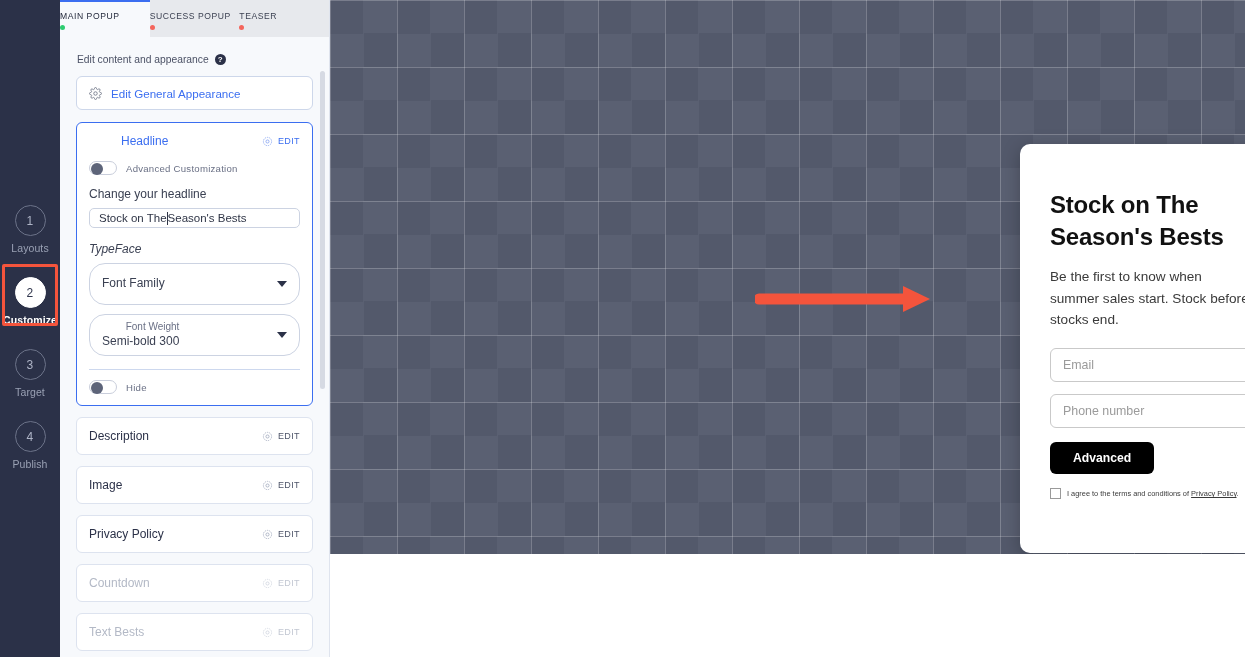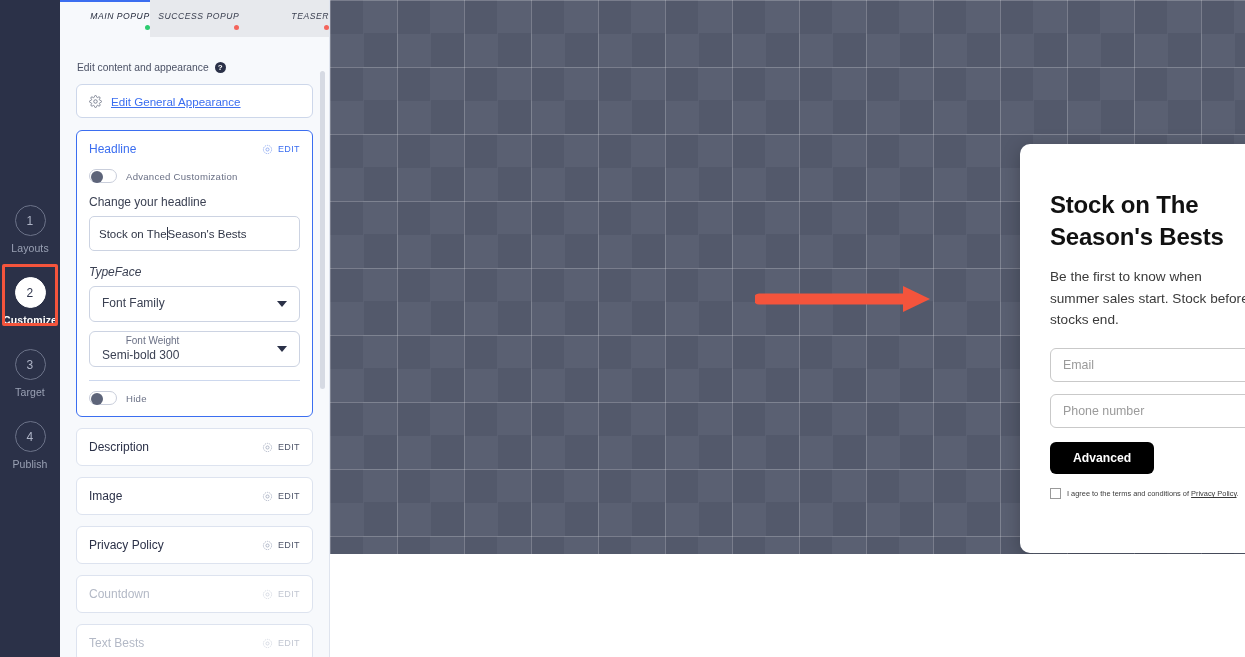--- a/index.html
+++ b/index.html
@@ -42,96 +42,95 @@
   .panel {
     width: 270px; flex: 0 0 270px; height: 657px;
     background: #f7f9fc;
     position: relative;
     display: flex; flex-direction: column;
     border-right: 1px solid #dfe4ee;
   }
   .tabs { display: flex; height: 37px; flex: 0 0 37px; background: #e7e9ed; }
   .tab {
     flex: 1; position: relative;
-    display: flex; flex-direction: column; align-items: flex-end; justify-content: center;
+    display: flex; flex-direction: column; align-items: flex-start; justify-content: center;
     font-size: 8.6px; letter-spacing: .55px; color: #3a3f50;
     background: #e7e9ed; cursor: pointer;
     padding-top: 3px;
-    font-style: italic;
   }
   .tab.active { background: #f7f9fc; color: #242a3c; }
   .tab.active:before {
     content:""; position: absolute; left: 0; right: 0; top: 0; height: 2px; background: #3b6ef0;
   }
   .tab-dot { width: 5px; height: 5px; border-radius: 50%; margin-top: 4px; }
   .dot-green { background: #2ecc71; }
   .dot-red { background: #f4655c; }
 
-  .panel-body { flex: 1; overflow: hidden; position: relative; padding: 8px 16px; }
+  .panel-body { flex: 1; overflow: hidden; position: relative; padding: 0 16px; }
   .panel-scrollbar {
     position: absolute; right: 4px; top: 34px; width: 5px; height: 318px;
     background: #d6dae3; border-radius: 3px;
   }
 
   .section-head {
     display: flex; align-items: center; gap: 6px;
     font-size: 10.3px; color: #4b5165; margin: 17px 0 11px 1px;
   }
   .help-badge {
     width: 11px; height: 11px; border-radius: 50%; background: #2b3148;
     color: #fff; font-size: 8px; display: flex; align-items: center; justify-content: center;
     font-weight: bold;
   }
 
   .gen-appearance {
     height: 34px; border: 1px solid #cdd7ea; border-radius: 6px; background: #ffffff;
     display: flex; align-items: center; gap: 9px; padding: 0 12px;
-    color: #3b6ef0; font-size: 11.6px; cursor: pointer; text-decoration: underline;
+    color: #3b6ef0; font-size: 11.6px; cursor: pointer;
   }
 
   .card {
     background: #ffffff; border: 1px solid #dde3ef; border-radius: 6px;
     margin-top: 11px;
   }
   .card.expanded { border-color: #3b6ef0; margin-top: 12px; }
   .card-row {
     height: 36px; display: flex; align-items: center; justify-content: space-between;
     padding: 0 12px; cursor: pointer;
   }
   .card-title { font-size: 12px; color: #2b3148; }
-  .card.expanded .card-title { color: #3b6ef0; }
+  .card.expanded .card-title { color: #3b6ef0; margin-left: 32px; }
   .card.muted .card-title { color: #b3b9c6; }
   .edit-btn { display: flex; align-items: center; gap: 5px; font-size: 9px; color: #3b6ef0; letter-spacing: .4px; cursor: pointer; }
   .edit-btn .gear { opacity: .85; }
   .card.plain .edit-btn { color: #4e5569; }
   .card.muted .edit-btn { color: #c2c7d2; }
 
   .card-inner { padding: 0 12px 0 12px; }
   .toggle-row { display: flex; align-items: center; gap: 9px; padding: 2px 0 12px 0; }
   .toggle {
     width: 28px; height: 14px; border-radius: 8px; background: #ffffff;
     border: 1px solid #c9cedb; position: relative; cursor: pointer; flex: 0 0 28px;
   }
   .toggle .knob {
     position: absolute; left: 1px; top: 1px; width: 12px; height: 12px;
     border-radius: 50%; background: #5d6479;
   }
   .toggle-label { font-size: 9.6px; color: #6a7085; letter-spacing: .25px; }
 
   .field-label { font-size: 12px; color: #3b4153; margin-bottom: 7px; }
   .text-input {
-    height: 35px; border: 1px solid #ccd3e2; border-radius: 5px; background: #fff;
+    height: 20px; border: 1px solid #ccd3e2; border-radius: 5px; background: #fff;
     display: flex; align-items: center; padding: 0 9px; font-size: 11.5px; color: #2f3546;
     position: relative;
   }
   .caret { display: inline-block; width: 1px; height: 13px; background: #2f3546; margin: 0 0px; }
 
   .select-wrap { margin-top: 9px; }
   .select {
-    height: 36px; border: 1px solid #ccd3e2; border-radius: 6px; background: #fff;
+    height: 42px; border: 1px solid #ccd3e2; border-radius: 16px; background: #fff;
     display: flex; align-items: center; justify-content: space-between;
     padding: 0 12px; cursor: pointer;
   }
   .select-texts { display: flex; flex-direction: column; justify-content: center; }
   .select-mini { font-size: 10px; color: #6a7085; line-height: 1.35; text-align: right; }
   .select-value { font-size: 12px; color: #3b4153; line-height: 1.3; }
   .caret-down {
     width: 0; height: 0; border-left: 5px solid transparent; border-right: 5px solid transparent;
     border-top: 6px solid #2b3148;
   }

